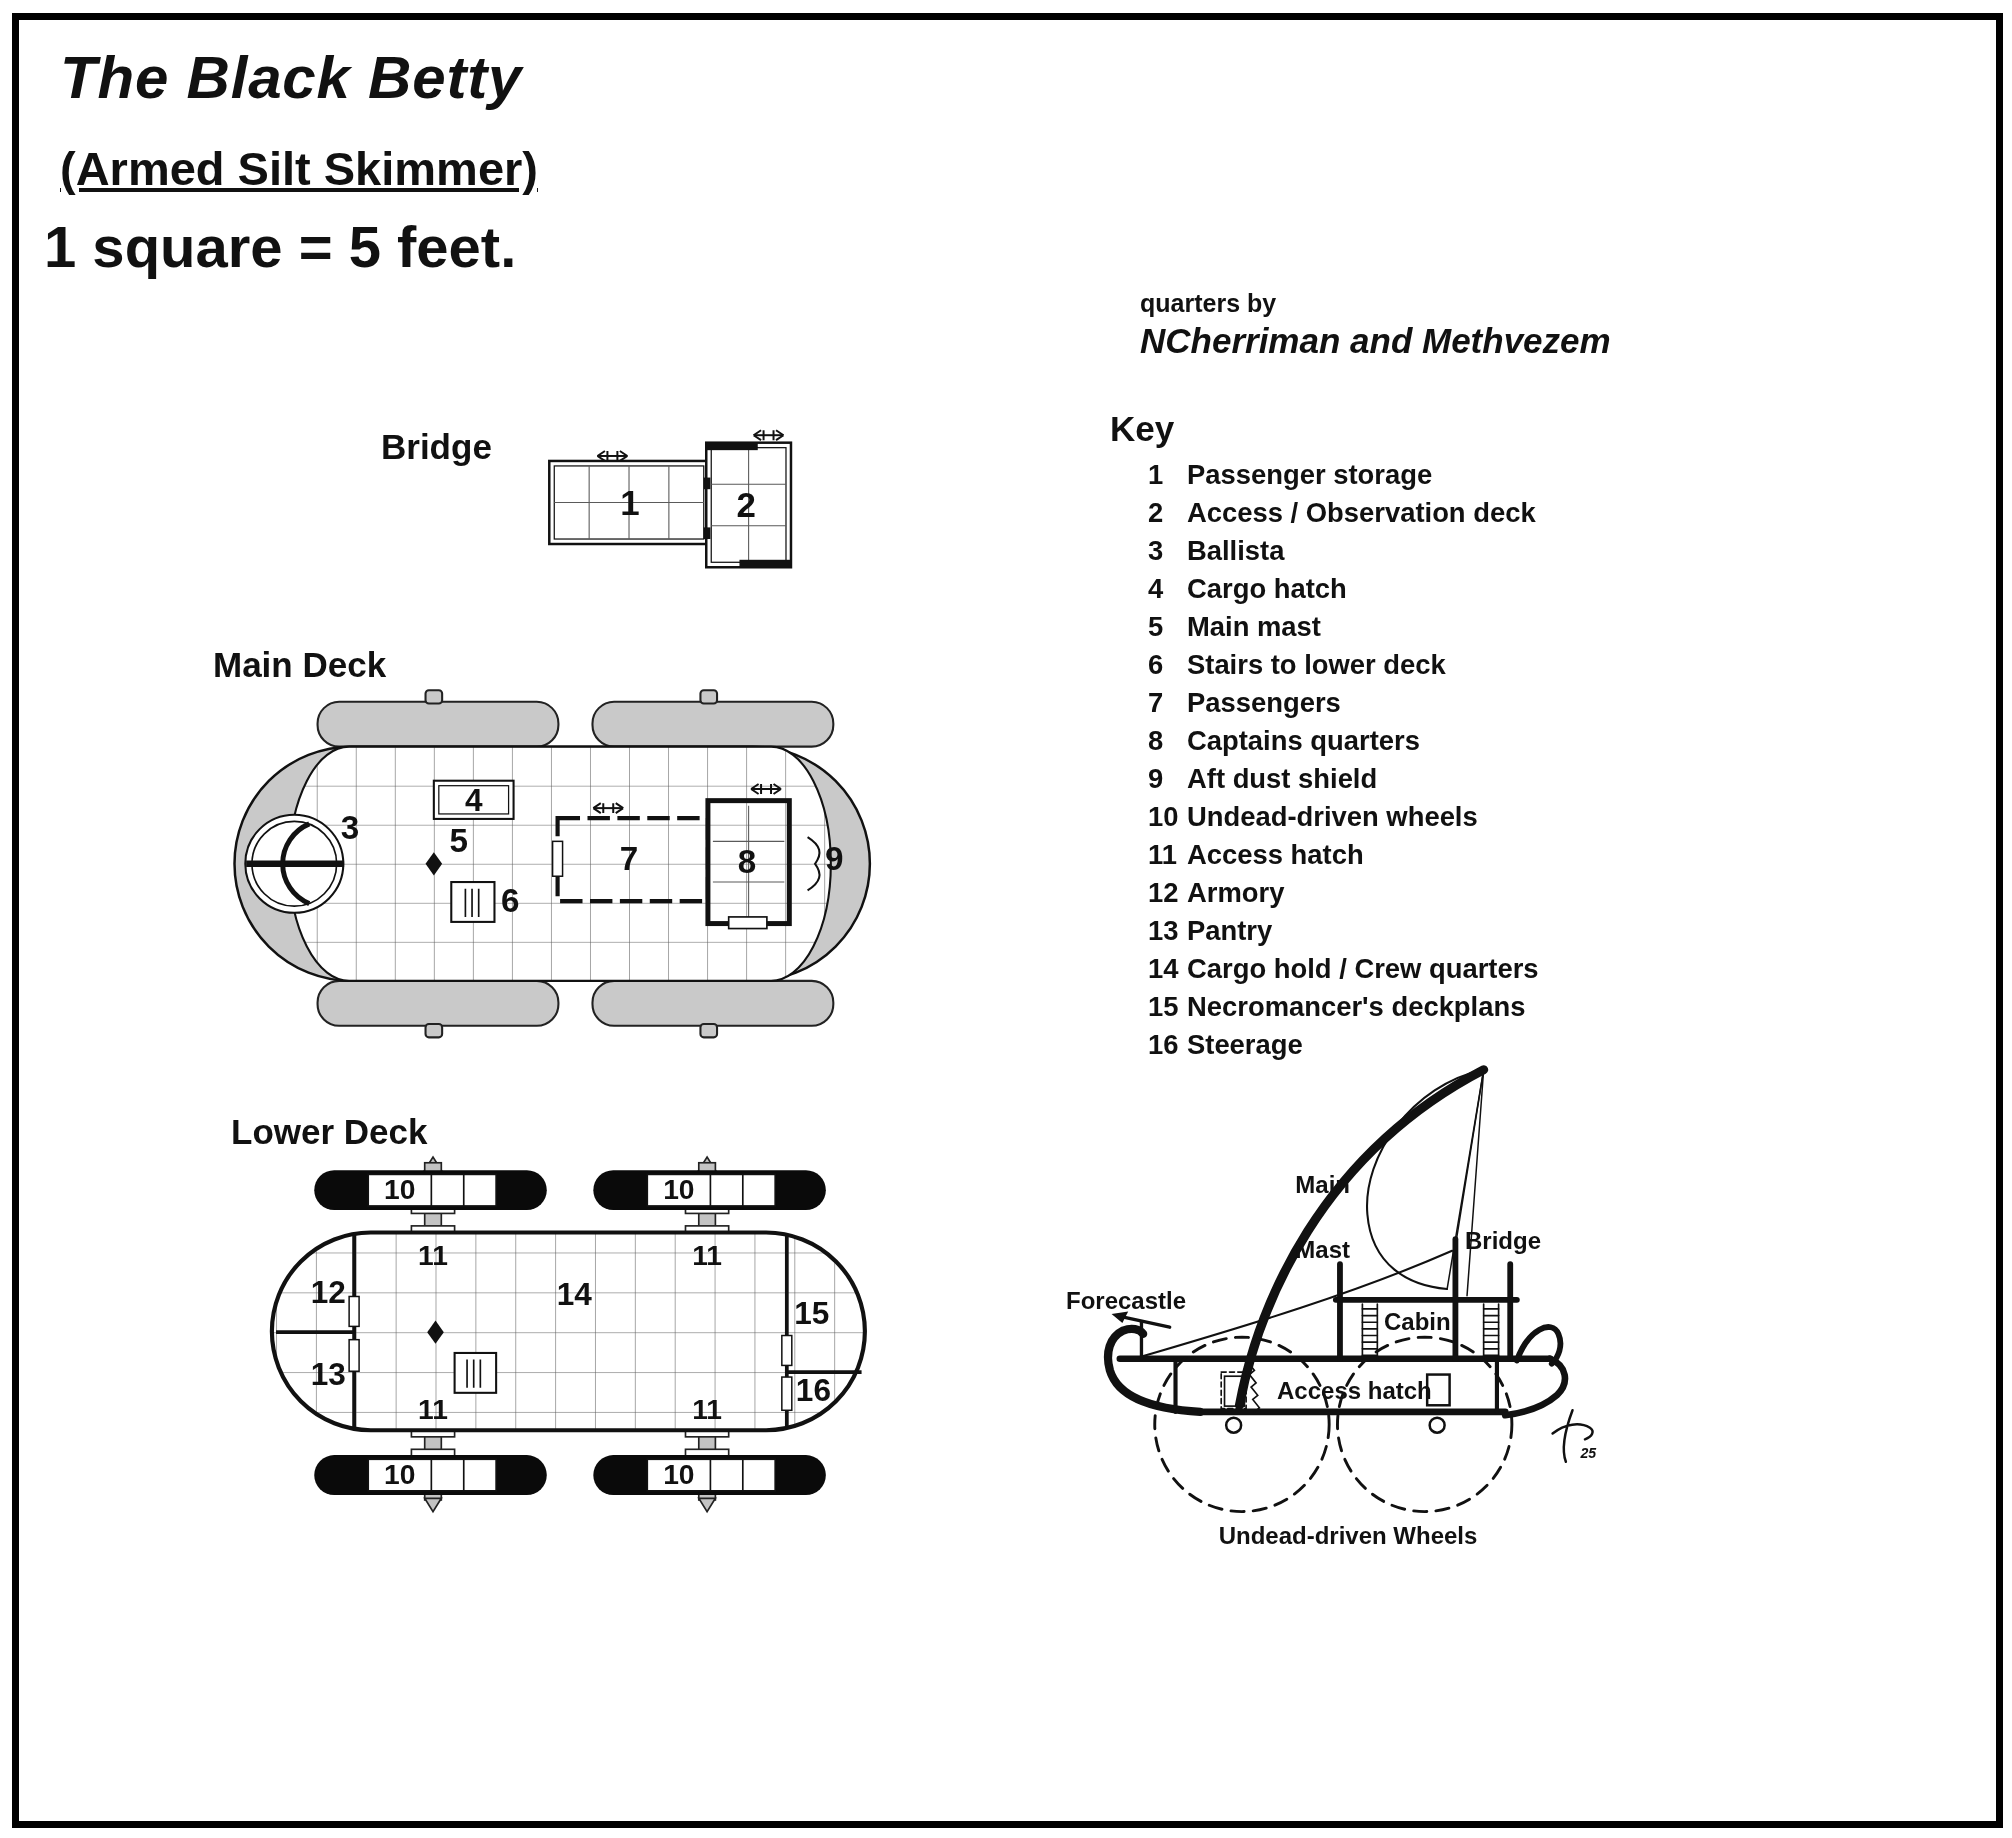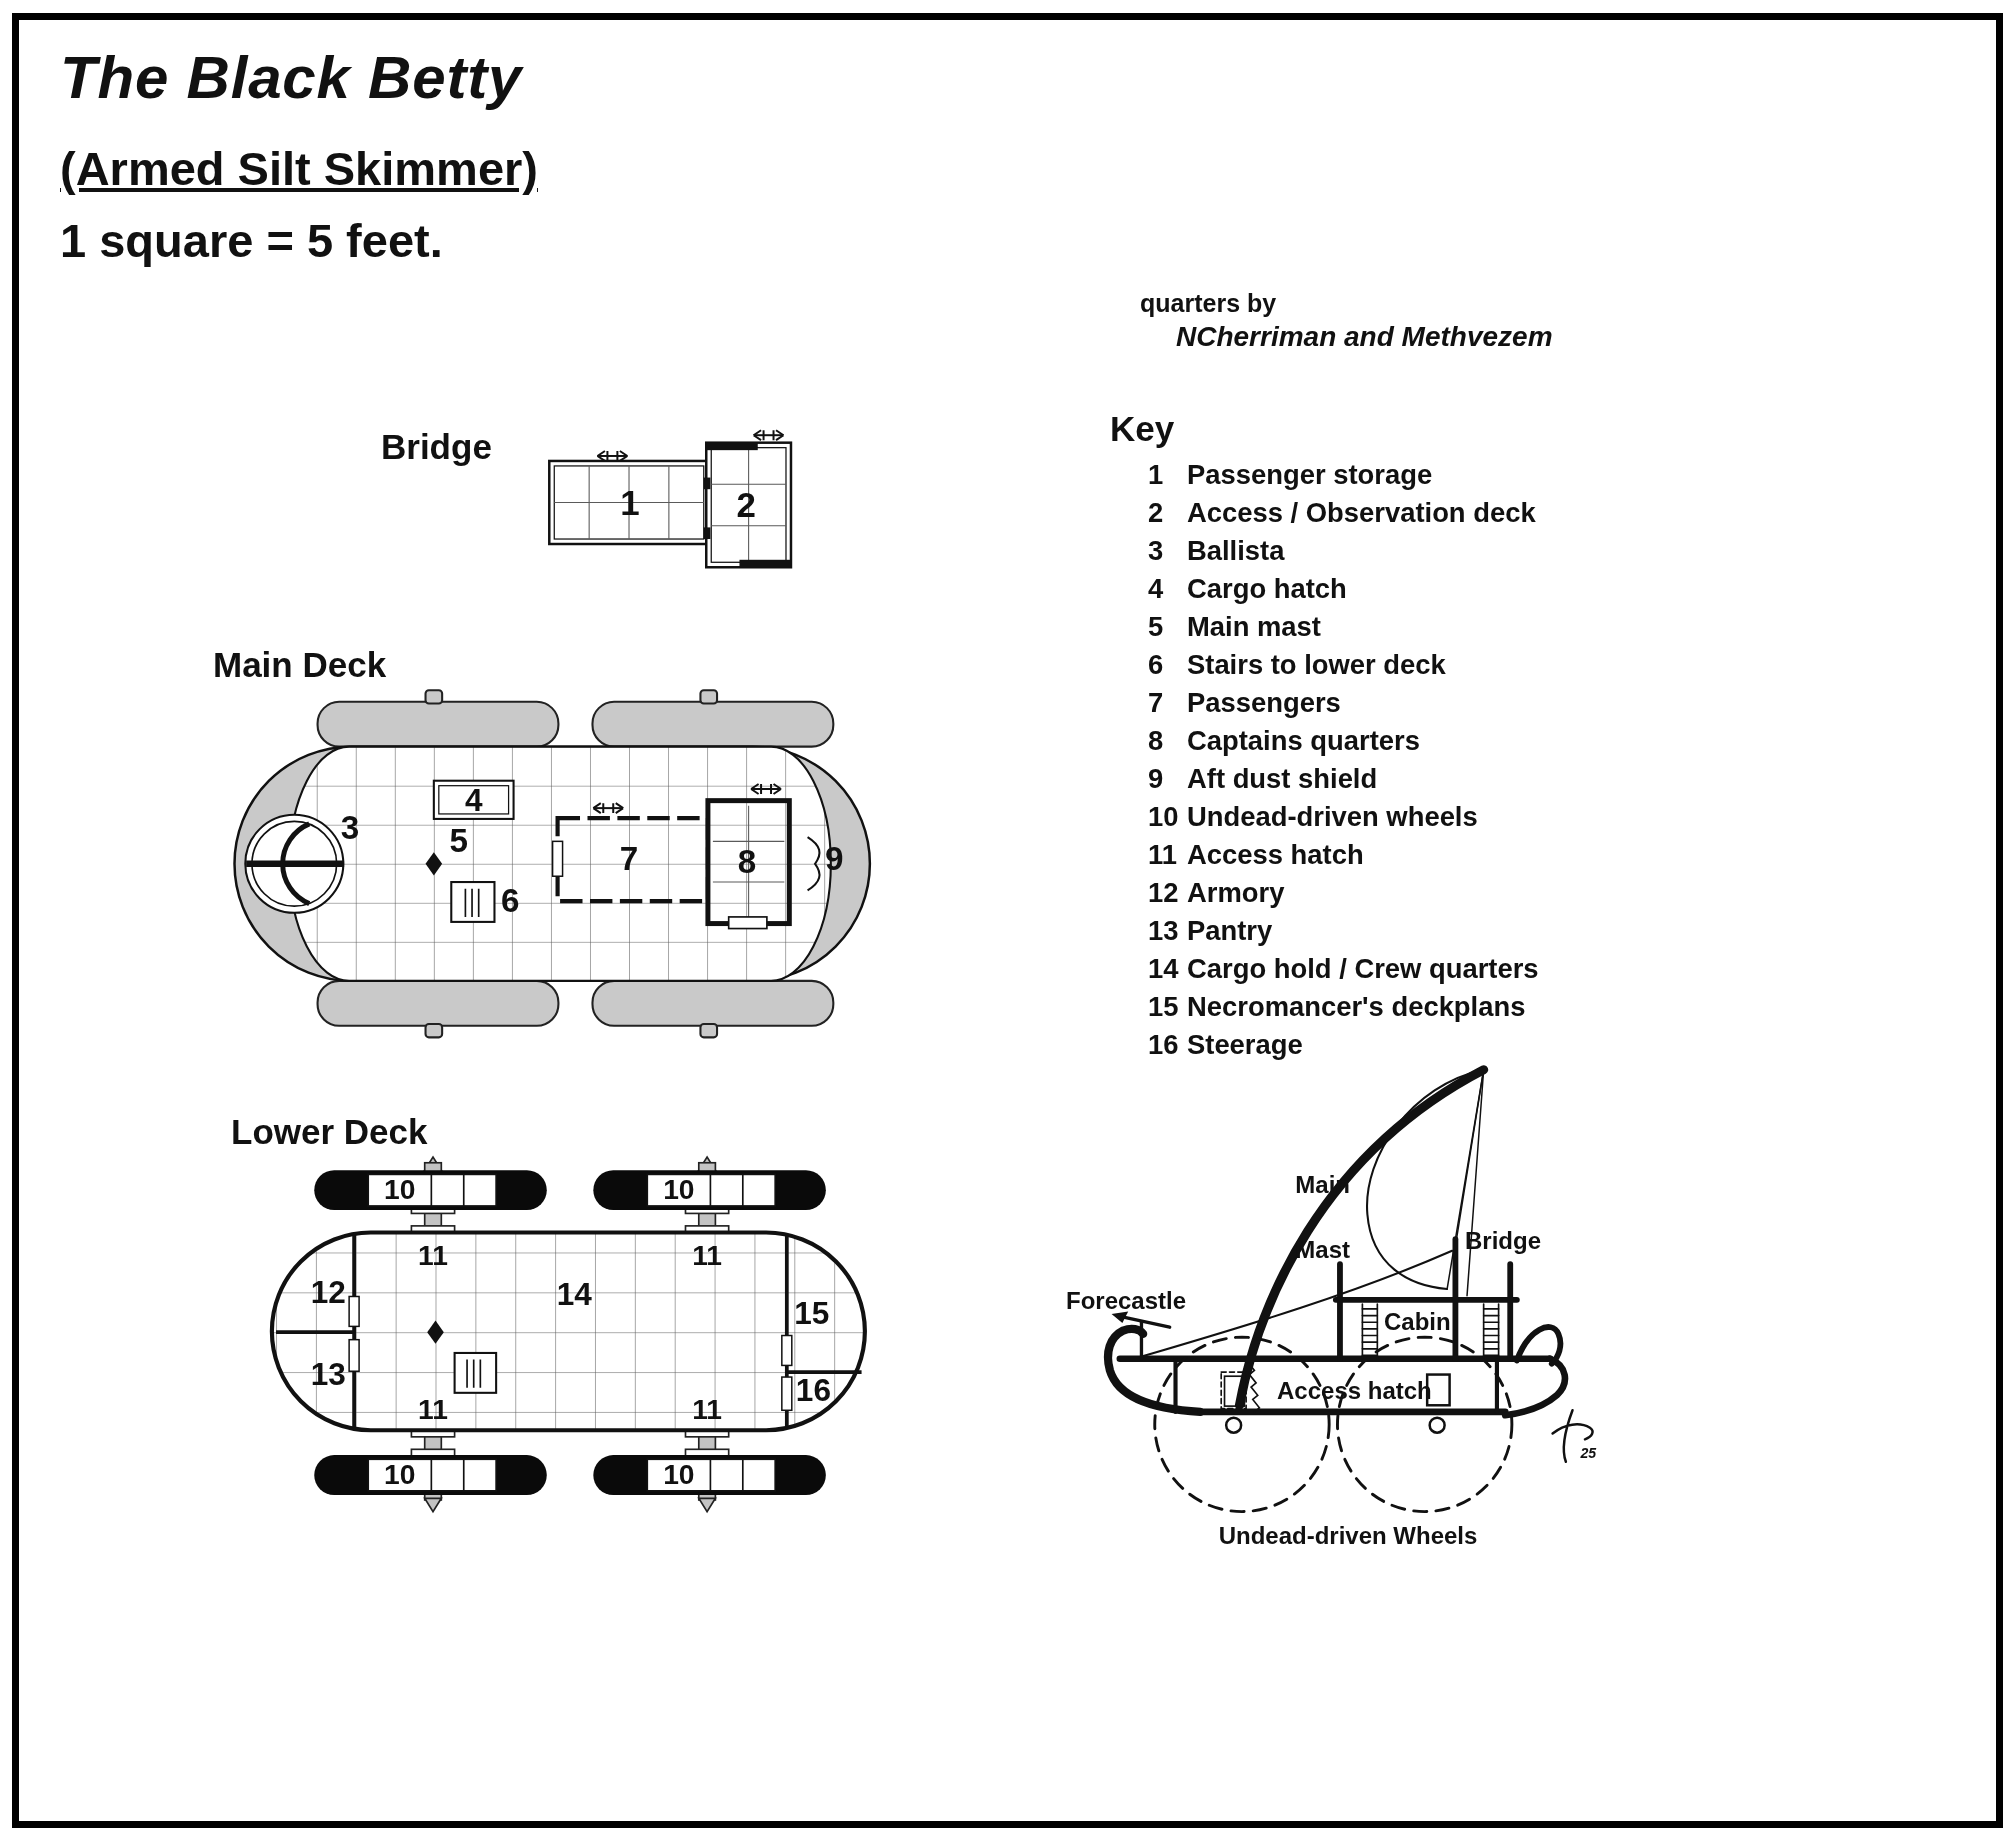--- a/index.html
+++ b/index.html
@@ -2,23 +2,23 @@
 <html style="font-size:13.3px"><head>
 <meta charset="utf-8">
 <style>
   html,body{margin:0;padding:0;background:#fff;}
   body{width:2013px;height:1838px;position:relative;overflow:hidden;
        font-family:"Liberation Sans",sans-serif;color:#111;}
   .abs{position:absolute;}
   .frame{left:11.6px;top:13.3px;width:1977px;height:1801px;border:7.5px solid #000;}
   .t1{left:60px;top:43px;font-size:60px;font-weight:700;font-style:italic;letter-spacing:0.8px;text-align:right;}
   .t2{left:60px;top:141px;font-size:47px;font-weight:700;text-decoration:underline;}
-  .t3{left:60px;top:213px;font-size:47px;font-weight:700;}
+  .t3{left:44px;top:213px;font-size:58px;font-weight:700;}
   .c1{left:1140px;top:289px;font-size:25px;font-weight:700;}
-  .c2{left:1140px;top:321px;font-size:28px;font-weight:700;font-style:italic;margin-left:36px;}
+  .c2{left:1140px;top:321px;font-size:35px;font-weight:700;font-style:italic;}
   .keyhead{left:1110px;top:409px;font-size:35px;font-weight:700;}
   .keylist{left:1148px;top:456px;}
   .krow{display:flex;height:38px;align-items:center;font-size:27.4px;font-weight:700;}
   .kn{display:inline-block;width:39px;flex:0 0 39px;}
   .dlabel{font-size:35px;font-weight:700;}
   .sv{font-size:24px;font-weight:700;}
   .svc{text-align:center;}
   .mast-lines span{display:block;line-height:30px;text-align:right;margin-top:35px;}
   svg{position:absolute;left:0;top:0;}
   svg text{font-family:"Liberation Sans",sans-serif;font-weight:700;fill:#111;text-anchor:middle;}

